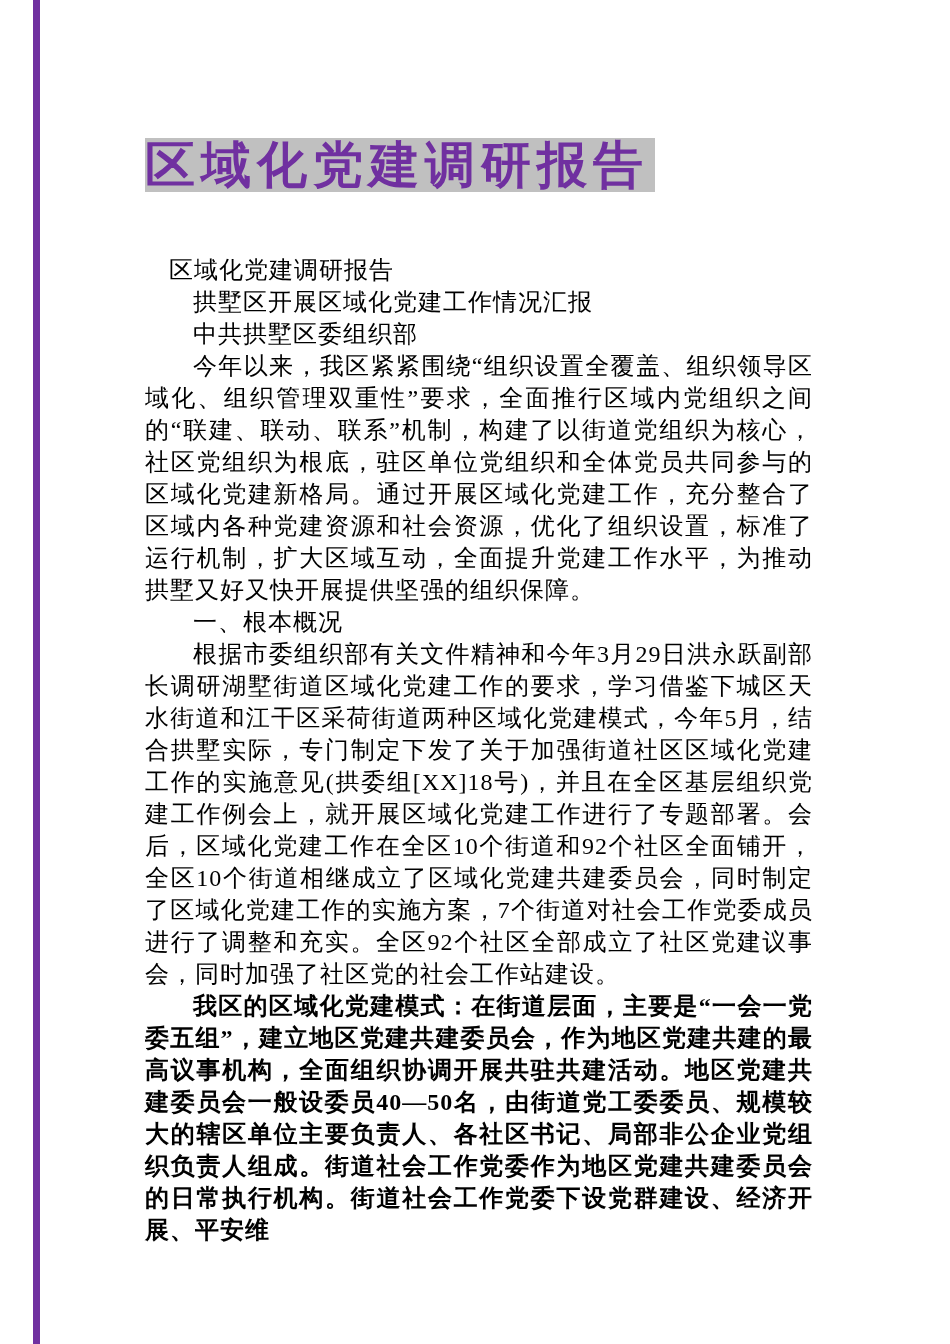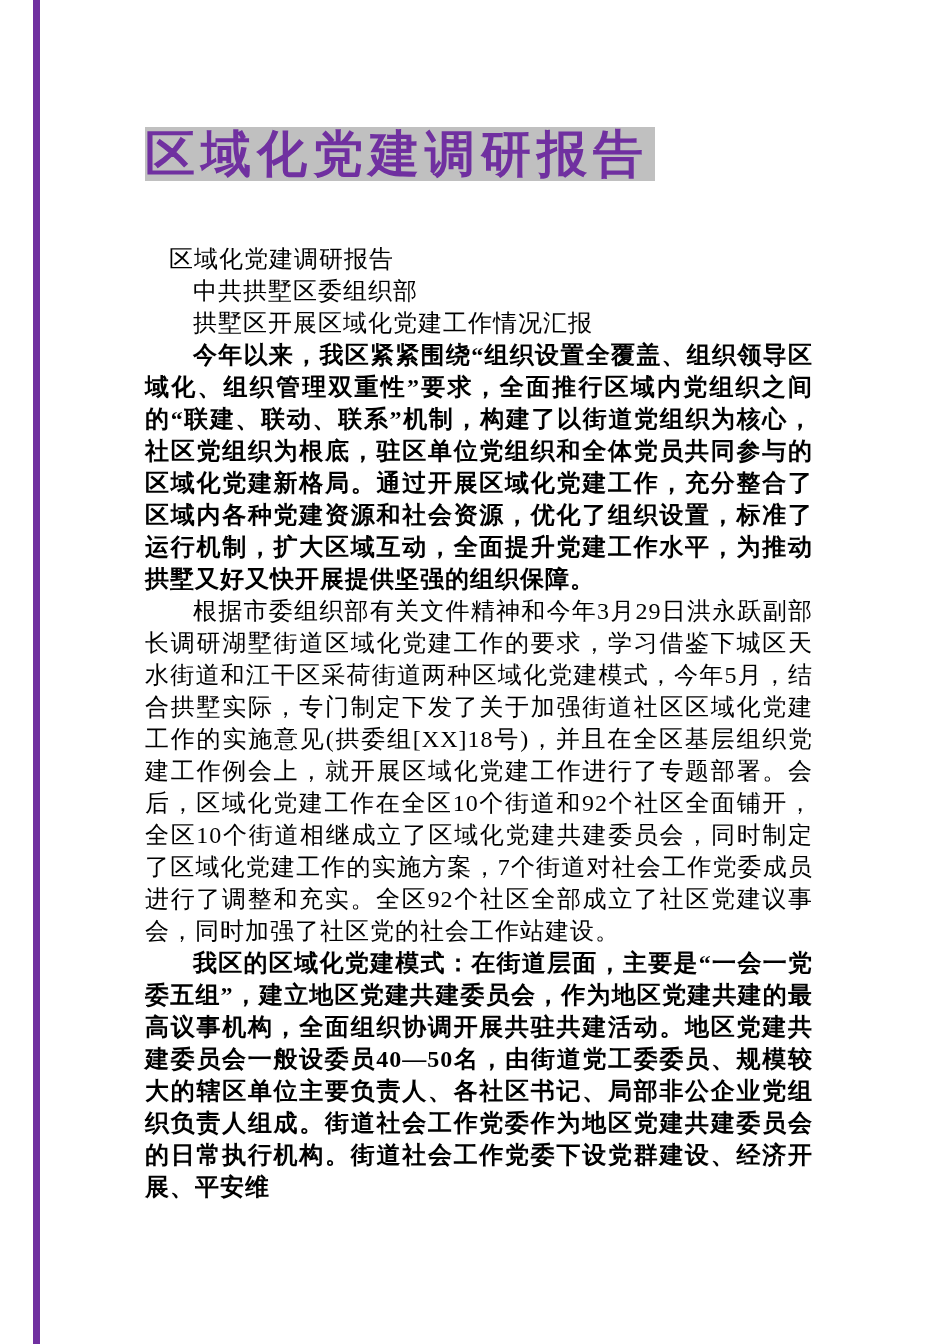--- a/index.html
+++ b/index.html
@@ -20,21 +20,21 @@
     position: absolute;
     left: 33px;
     top: 0;
     width: 7px;
     height: 100%;
     background: #7030A0;
   }
   .content {
     position: absolute;
     left: 145px;
-    top: 127px;
+    top: 138px;
     width: 668px;
     color: #000000;
   }
   .doc-title {
     margin: 0 0 62px 0;
     display: inline-block;
     width: fit-content;
     font-family: "Liberation Serif", "DejaVu Serif", serif;
     font-weight: bold;
     font-size: 50px;
@@ -51,40 +51,41 @@
     letter-spacing: 1px;
     line-height: 32px;
     color: #000000;
     text-align: justify;
   }
   .ind0 { text-indent: 0; }
   .ind1 { text-indent: 1em; }
   .ind2 { text-indent: 2em; }
   .hl   { line-height: 32px; }
   .p-date  { margin-top: 4px; }
-  .p-tight { margin-top: 6px;  line-height: 27px; text-indent: 2em; font-weight: bold; }
+  .p-tight { margin-top: 6px;  line-height: 27px; text-indent: 2em; }
   .p-h1    { margin-top: 4px;  line-height: 27px; text-indent: 2em; }
   .p-loose { margin-top: 9px;  line-height: 43px; text-indent: 2em; }
   .p-mixed { margin-top: 6px;  line-height: 30px; text-indent: 2em; font-weight: bold; }
 </style>
 </head>
 <body>
 
 <div class="page">
   <div class="left-stripe"></div>
   <div class="content">
     <h1 class="doc-title">区域化党建调研报告</h1>
 
     <p class="hl ind1">区域化党建调研报告</p>
 
+    <p class="hl ind2">拱墅区开展区域化党建工作情况汇报</p>
+
     <p class="hl ind2">中共拱墅区委组织部</p>
-
-    <p class="hl ind2">拱墅区开展区域化党建工作情况汇报</p>
 
 
     <p class="p-tight">今年以来，我区紧紧围绕“组织设置全覆盖、组织领导区域化、组织管理双重性”要求，全面推行区域内党组织之间的“联建、联动、联系”机制，构建了以街道党组织为核心，社区党组织为根底，驻区单位党组织和全体党员共同参与的区域化党建新格局。通过开展区域化党建工作，充分整合了区域内各种党建资源和社会资源，优化了组织设置，标准了运行机制，扩大区域互动，全面提升党建工作水平，为推动拱墅又好又快开展提供坚强的组织保障。</p>
 
+    <p class="p-h1">一、根本概况</p>
 
     <p class="p-loose">根据市委组织部有关文件精神和今年3月29日洪永跃副部长调研湖墅街道区域化党建工作的要求，学习借鉴下城区天水街道和江干区采荷街道两种区域化党建模式，今年5月，结合拱墅实际，专门制定下发了关于加强街道社区区域化党建工作的实施意见(拱委组[XX]18号)，并且在全区基层组织党建工作例会上，就开展区域化党建工作进行了专题部署。会后，区域化党建工作在全区10个街道和92个社区全面铺开，全区10个街道相继成立了区域化党建共建委员会，同时制定了区域化党建工作的实施方案，7个街道对社会工作党委成员进行了调整和充实。全区92个社区全部成立了社区党建议事会，同时加强了社区党的社会工作站建设。</p>
 
     <p class="p-mixed">我区的区域化党建模式：在街道层面，主要是“一会一党委五组”，建立地区党建共建委员会，作为地区党建共建的最高议事机构，全面组织协调开展共驻共建活动。地区党建共建委员会一般设委员40—50名，由街道党工委委员、规模较大的辖区单位主要负责人、各社区书记、局部非公企业党组织负责人组成。街道社会工作党委作为地区党建共建委员会的日常执行机构。街道社会工作党委下设党群建设、经济开展、平安维</p>
   </div>
 </div>
 
 </body></html>

